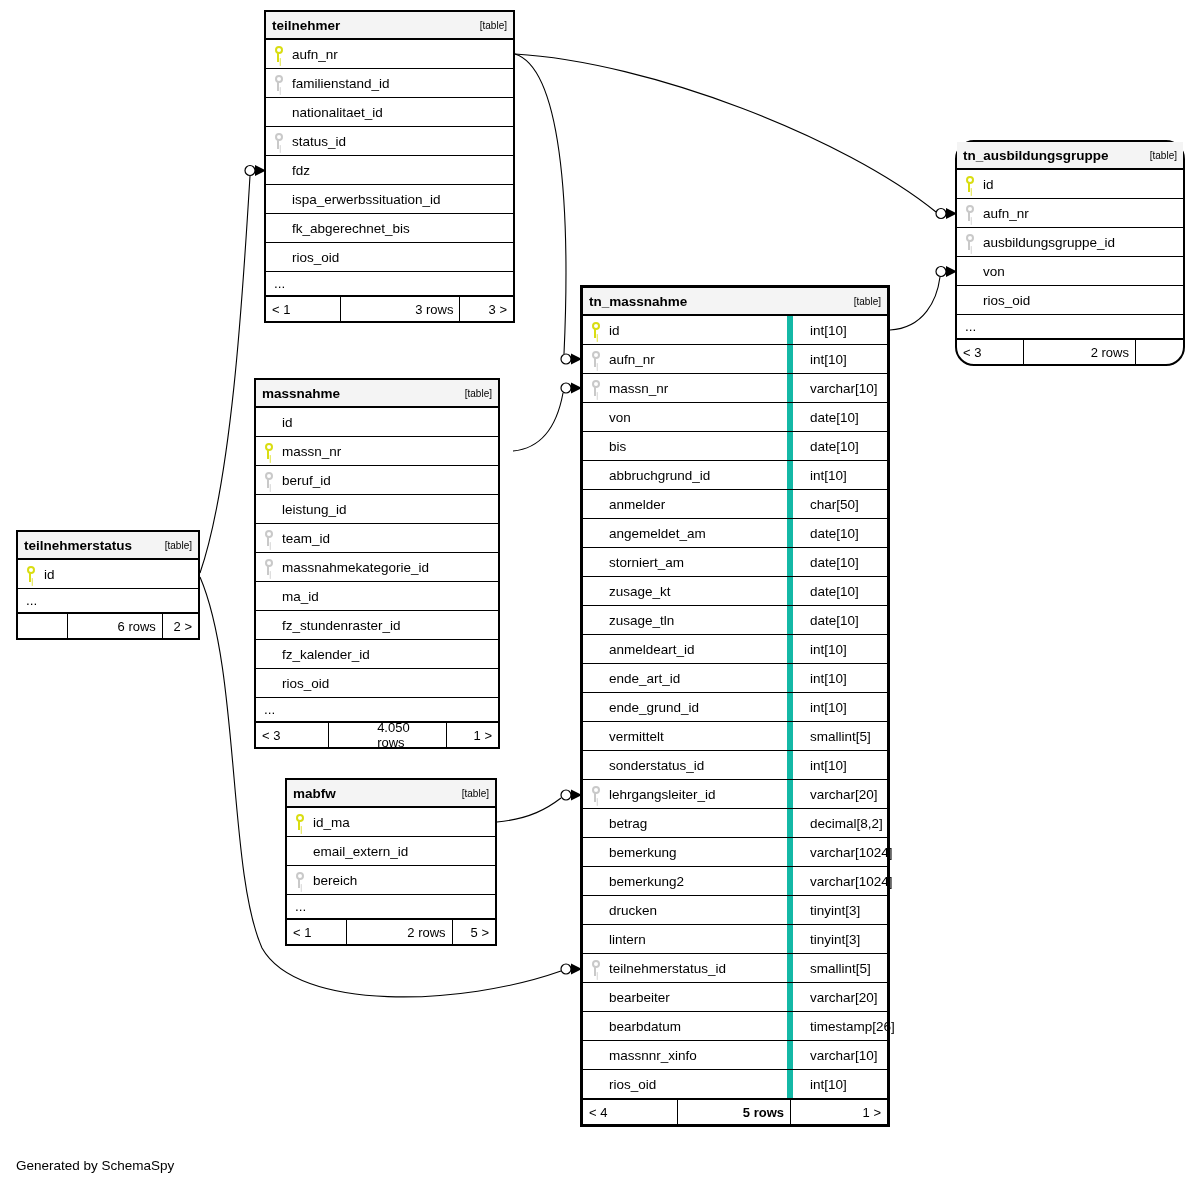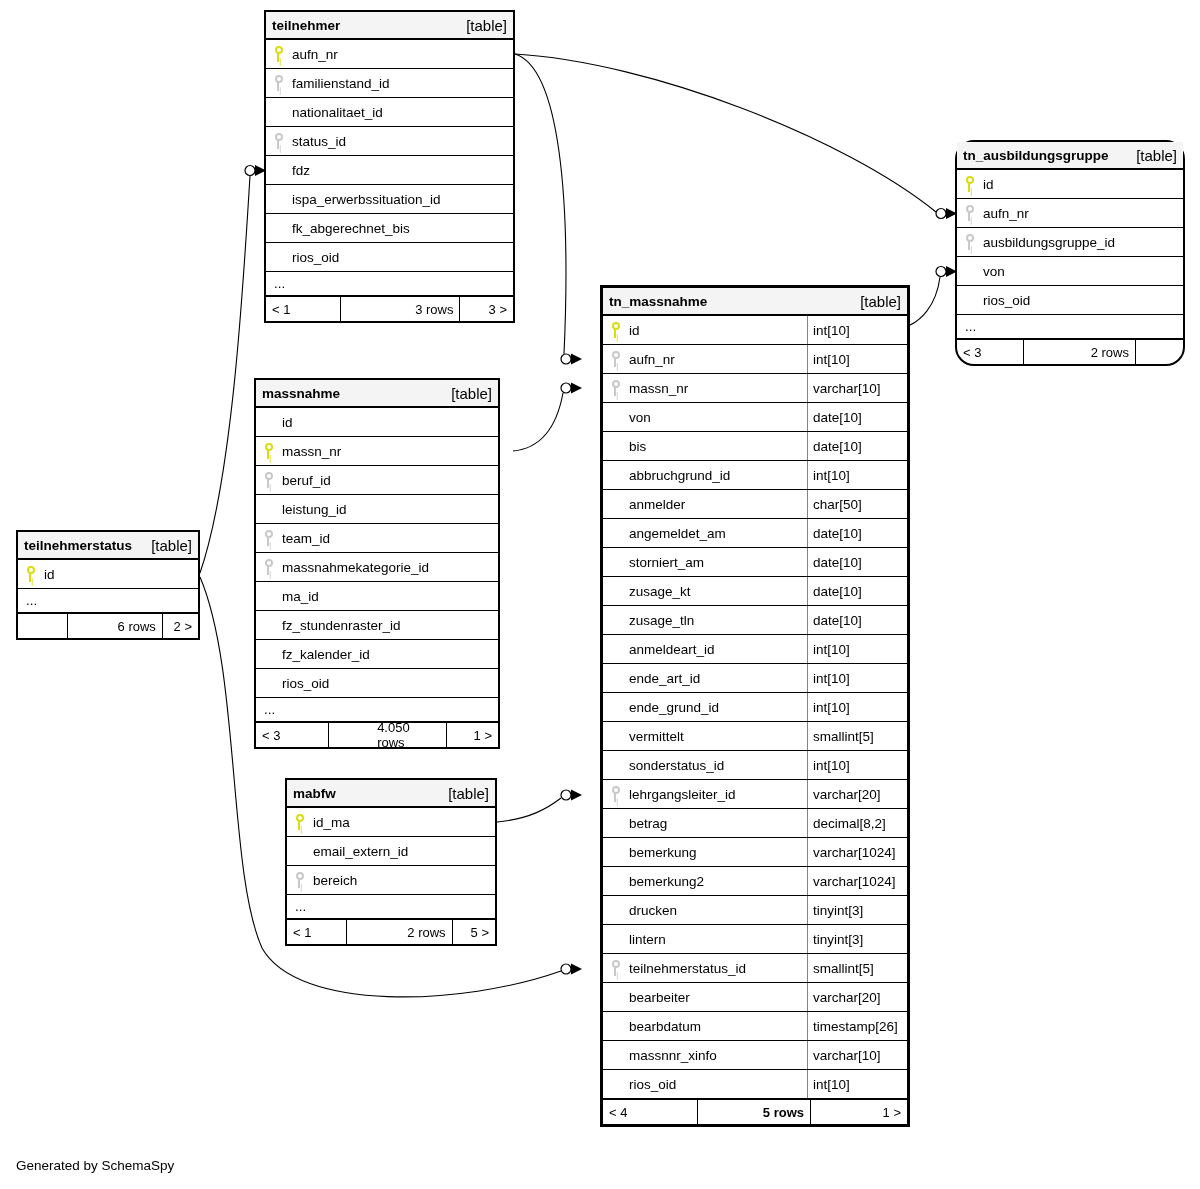--- a/index.html
+++ b/index.html
@@ -1,37 +1,37 @@
 <!DOCTYPE html>
 <html><head>
 <meta charset="utf-8">
 <style>
   html,body{margin:0;padding:0;background:#fff;}
   #canvas{position:relative;width:1200px;height:1189px;background:#fff;overflow:hidden;
           font-family:"Liberation Sans",sans-serif;color:#000;}
   #edges{position:absolute;left:0;top:0;width:1200px;height:1189px;}
   .tbl{position:absolute;background:#fff;border:2px solid #000;box-sizing:border-box;}
-  .tbl.focus{border-width:3px;margin-left:20px;}
+  .tbl.focus{border-width:3px;}
   .hd{height:28px;background:#f4f4f4;border-bottom:2px solid #000;display:flex;
       align-items:center;justify-content:space-between;padding:0 6px;box-sizing:border-box;}
   .ttl{font-weight:bold;font-size:13.5px;}
-  .tag{font-size:15px;}
+  .tag{font-size:10px;}
   .row{height:29px;display:flex;align-items:center;padding-left:8px;border-bottom:1px solid #000;
        box-sizing:border-box;font-size:13.5px;}
   .row:last-of-type{border-bottom:none;}
   .key{display:inline-block;position:relative;width:9px;height:16px;margin-right:9px;flex:0 0 9px;}
   .key.pk{--c:#d9dd12;}
   .key.fk{--c:#c9c9c9;}
   .key.pk::before,.key.fk::before{content:"";position:absolute;top:0;left:1px;width:4px;height:4px;
        border:2px solid var(--c);border-radius:50%;}
   .key.pk::after,.key.fk::after{content:"";position:absolute;top:7px;left:3px;width:2.4px;height:9px;
        background:var(--c);box-shadow:2.2px 4.5px 0 -0.6px var(--c);}
   .cname{white-space:nowrap;}
-  .ctype{margin-left:auto;width:100px;flex:0 0 100px;border-left:1px solid #14b8a6;align-self:stretch;
-       display:flex;align-items:center;padding-left:5px;box-sizing:border-box;white-space:nowrap;}
+  .ctype{margin-left:auto;width:100px;flex:0 0 100px;border-left:6px solid #14b8a6;align-self:stretch;
+       display:flex;align-items:center;padding-left:17px;box-sizing:border-box;white-space:nowrap;}
   .ell{height:24px;font-size:13.5px;}
   .ft{height:25px;border-top:1px solid #000;display:flex;font-size:13px;box-sizing:border-box;}
   .ft span{display:flex;align-items:center;box-sizing:border-box;}
   .fl{flex:38 0 0;padding-left:6px;}
   .fc{flex:36 0 0;justify-content:flex-end;padding-right:6px;border-left:1px solid #000;padding-left:48px;}
   .fr{flex:26 0 0;justify-content:flex-end;padding-right:6px;border-left:1px solid #000;}
   .focus .fl{flex:0 0 94px;}
   .focus .fc{flex:0 0 113px;font-weight:bold;}
   .focus .fr{flex:1 0 0;}
   #footer-note{position:absolute;left:16px;top:1158px;font-size:13.5px;}

